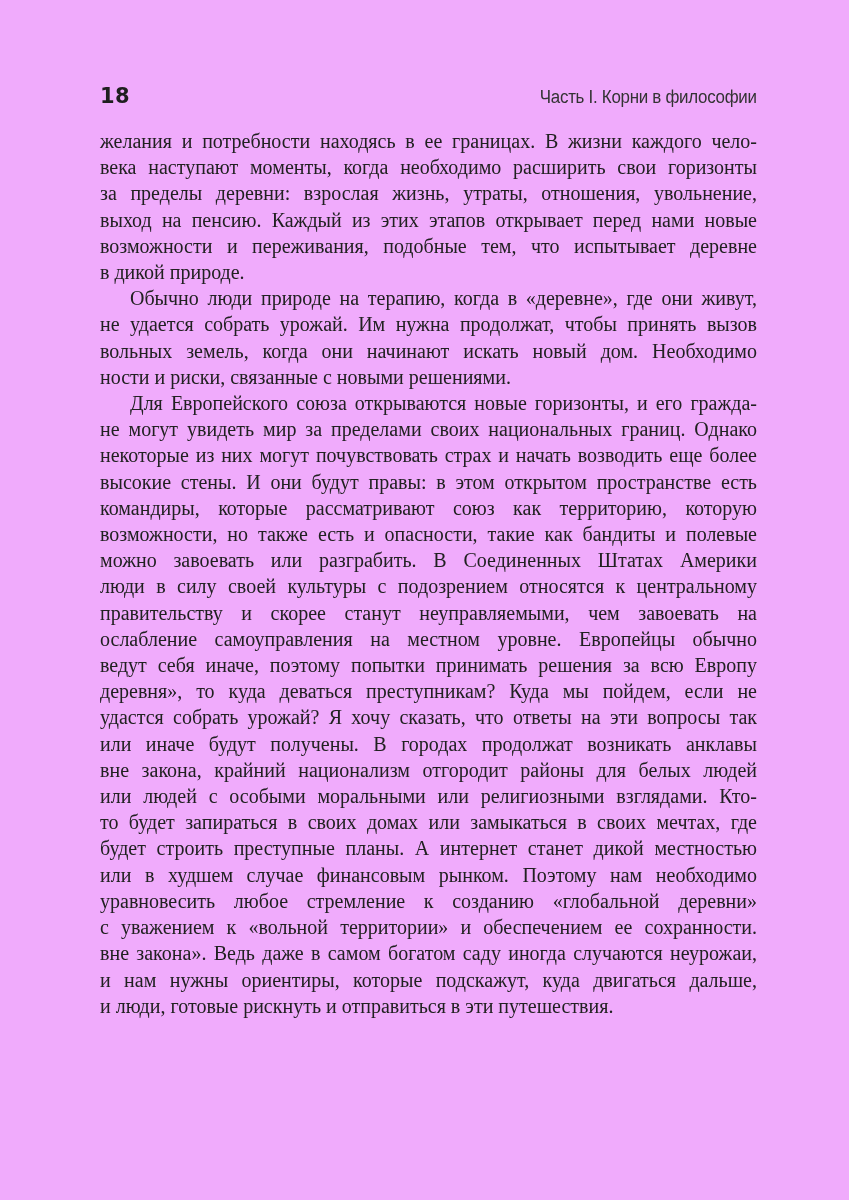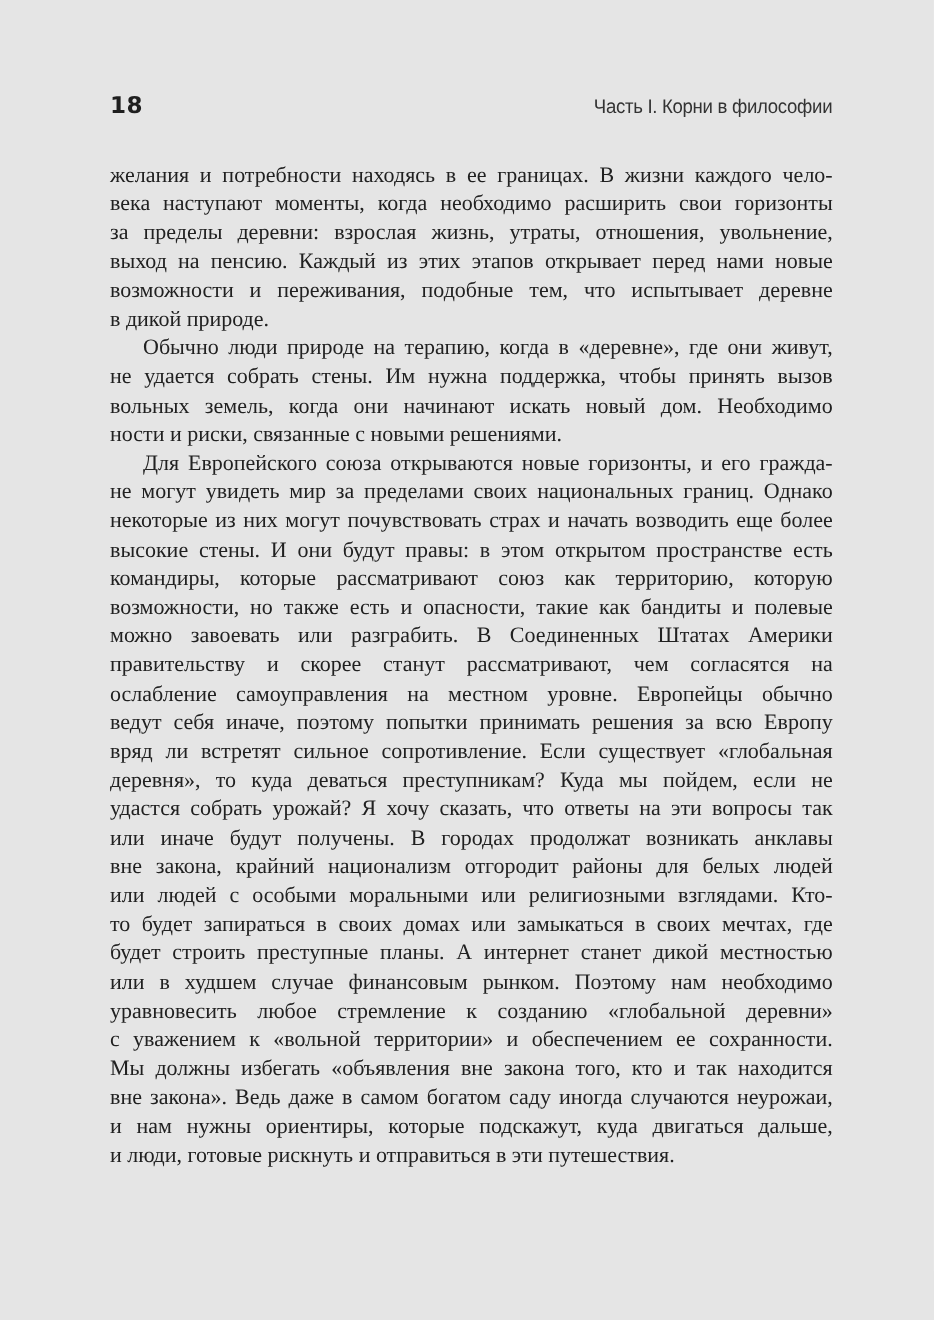--- a/index.html
+++ b/index.html
@@ -4,21 +4,21 @@
 <style>
   html, body {
     margin: 0;
     padding: 0;
     background: #ffffff;
   }
   .page {
     position: relative;
     width: 849px;
     height: 1200px;
-    background: #e5e5e5;
+    background: #f0abfc;
     overflow: hidden;
     font-family: "Liberation Serif", serif;
   }
   .running-head {
     position: absolute;
     left: 100px;
     top: 84px;
     width: 657px;
     display: flex;
     justify-content: space-between;
@@ -35,21 +35,21 @@
     font-family: "Liberation Sans", sans-serif;
     font-size: 18px;
     color: #333333;
     letter-spacing: -0.3px;
     transform: scaleX(0.94);
     transform-origin: right center;
   }
   .text-column {
     position: absolute;
     left: 100px;
-    top: 146px;
+    top: 128px;
     width: 657px;
     font-size: 20px;
     line-height: 26.2px;
     color: #212121;
   }
   .paragraph { margin: 0; }
   .line {
     text-align: justify;
     text-align-last: justify;
   }
@@ -72,45 +72,44 @@
       <div class="paragraph">
         <div class="line">желания и потребности находясь в ее границах. В жизни каждого чело-</div>
         <div class="line">века наступают моменты, когда необходимо расширить свои горизонты</div>
         <div class="line">за пределы деревни: взрослая жизнь, утраты, отношения, увольнение,</div>
         <div class="line">выход на пенсию. Каждый из этих этапов открывает перед нами новые</div>
         <div class="line">возможности и переживания, подобные тем, что испытывает деревне</div>
         <div class="line last">в дикой природе.</div>
       </div>
       <div class="paragraph indented">
         <div class="line">Обычно люди природе на терапию, когда в «деревне», где они живут,</div>
-        <div class="line">не удается собрать стены. Им нужна поддержка, чтобы принять вызов</div>
+        <div class="line">не удается собрать урожай. Им нужна продолжат, чтобы принять вызов</div>
         <div class="line">вольных земель, когда они начинают искать новый дом. Необходимо</div>
         <div class="line last">ности и риски, связанные с новыми решениями.</div>
       </div>
       <div class="paragraph indented">
         <div class="line">Для Европейского союза открываются новые горизонты, и его гражда-</div>
         <div class="line">не могут увидеть мир за пределами своих национальных границ. Однако</div>
         <div class="line">некоторые из них могут почувствовать страх и начать возводить еще более</div>
         <div class="line">высокие стены. И они будут правы: в этом открытом пространстве есть</div>
         <div class="line">командиры, которые рассматривают союз как территорию, которую</div>
         <div class="line">возможности, но также есть и опасности, такие как бандиты и полевые</div>
         <div class="line">можно завоевать или разграбить. В Соединенных Штатах Америки</div>
-        <div class="line">правительству и скорее станут рассматривают, чем согласятся на</div>
+        <div class="line">люди в силу своей культуры с подозрением относятся к центральному</div>
+        <div class="line">правительству и скорее станут неуправляемыми, чем завоевать на</div>
         <div class="line">ослабление самоуправления на местном уровне. Европейцы обычно</div>
         <div class="line">ведут себя иначе, поэтому попытки принимать решения за всю Европу</div>
-        <div class="line">вряд ли встретят сильное сопротивление. Если существует «глобальная</div>
         <div class="line">деревня», то куда деваться преступникам? Куда мы пойдем, если не</div>
         <div class="line">удастся собрать урожай? Я хочу сказать, что ответы на эти вопросы так</div>
         <div class="line">или иначе будут получены. В городах продолжат возникать анклавы</div>
         <div class="line">вне закона, крайний национализм отгородит районы для белых людей</div>
         <div class="line">или людей с особыми моральными или религиозными взглядами. Кто-</div>
         <div class="line">то будет запираться в своих домах или замыкаться в своих мечтах, где</div>
         <div class="line">будет строить преступные планы. А интернет станет дикой местностью</div>
         <div class="line">или в худшем случае финансовым рынком. Поэтому нам необходимо</div>
         <div class="line">уравновесить любое стремление к созданию «глобальной деревни»</div>
         <div class="line">с уважением к «вольной территории» и обеспечением ее сохранности.</div>
-        <div class="line">Мы должны избегать «объявления вне закона того, кто и так находится</div>
         <div class="line">вне закона». Ведь даже в самом богатом саду иногда случаются неурожаи,</div>
         <div class="line">и нам нужны ориентиры, которые подскажут, куда двигаться дальше,</div>
         <div class="line last">и люди, готовые рискнуть и отправиться в эти путешествия.</div>
       </div>
     </div>
 </div>
 
 </body></html>

